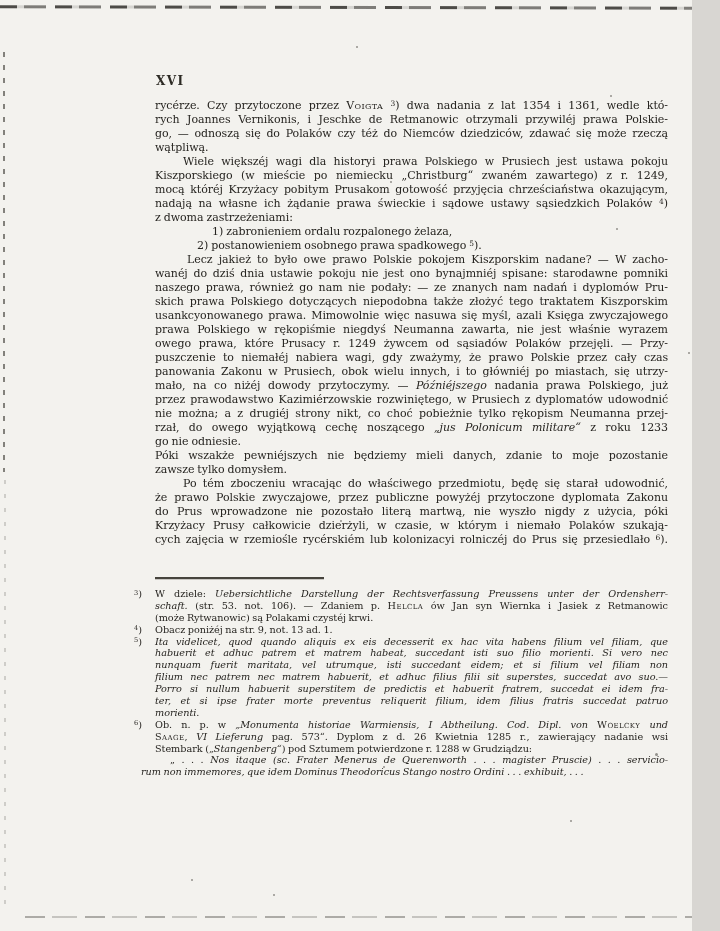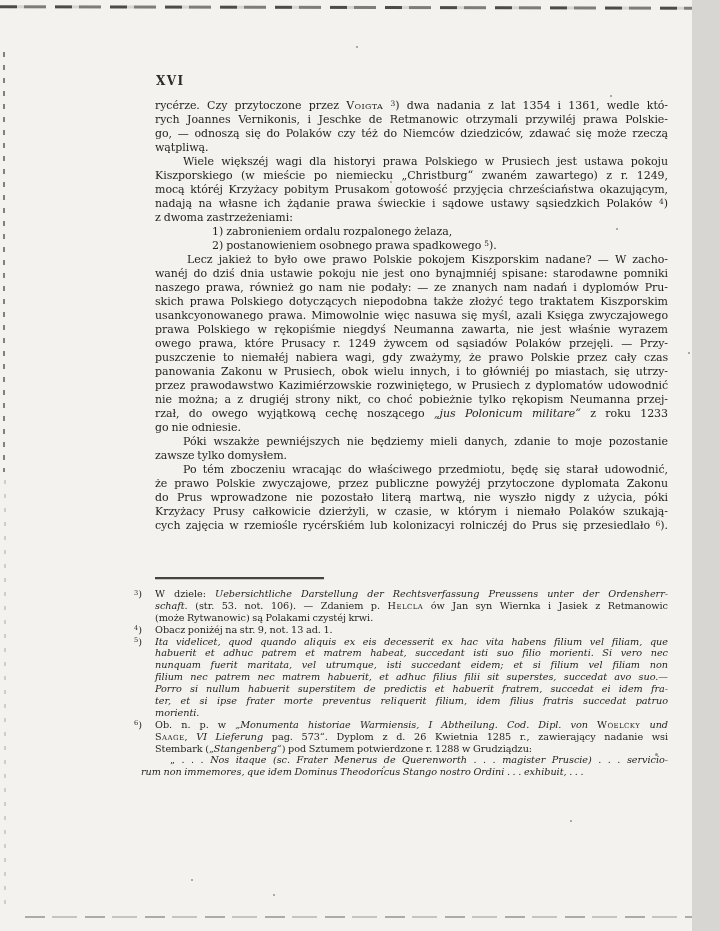--- a/index.html
+++ b/index.html
@@ -80,39 +80,40 @@
       </div>
       <div class="para">
         <div class="line" style="margin-left: 28px;">Wiele większéj wagi dla historyi prawa Polskiego w Prusiech jest ustawa pokoju</div>
         <div class="line">Kiszporskiego (w mieście po niemiecku „Christburg“ zwaném zawartego) z r. 1249,</div>
         <div class="line">mocą któréj Krzyżacy pobitym Prusakom gotowość przyjęcia chrześciaństwa okazującym,</div>
         <div class="line">nadają na własne ich żądanie prawa świeckie i sądowe ustawy sąsiedzkich Polaków <span class="sup">4</span>)</div>
         <div class="line end">z dwoma zastrzeżeniami:</div>
       </div>
       <div class="para">
         <div class="line end" style="margin-left: 57px;">1) zabronieniem ordalu rozpalonego żelaza,</div>
-        <div class="line end" style="margin-left: 57px;">2) postanowieniem osobnego prawa spadkowego <span class="sup">5</span>).</div>
+        <div class="line end" style="margin-left: 42px;">2) postanowieniem osobnego prawa spadkowego <span class="sup">5</span>).</div>
       </div>
       <div class="para">
         <div class="line" style="margin-left: 32px;">Lecz jakież to było owe prawo Polskie pokojem Kiszporskim nadane? — W zacho-</div>
         <div class="line">wanéj do dziś dnia ustawie pokoju nie jest ono bynajmniéj spisane: starodawne pomniki</div>
         <div class="line">naszego prawa, również go nam nie podały: — ze znanych nam nadań i dyplomów Pru-</div>
         <div class="line">skich prawa Polskiego dotyczących niepodobna także złożyć tego traktatem Kiszporskim</div>
         <div class="line">usankcyonowanego prawa. Mimowolnie więc nasuwa się myśl, azali Księga zwyczajowego</div>
         <div class="line">prawa Polskiego w rękopiśmie niegdyś Neumanna zawarta, nie jest właśnie wyrazem</div>
         <div class="line">owego prawa, które Prusacy r. 1249 żywcem od sąsiadów Polaków przejęli. — Przy-</div>
         <div class="line">puszczenie to niemałéj nabiera wagi, gdy zważymy, że prawo Polskie przez cały czas</div>
         <div class="line">panowania Zakonu w Prusiech, obok wielu innych, i to główniéj po miastach, się utrzy-</div>
+        <div class="line">mało, na co niżéj dowody przytoczymy. — <span class="i">Późniéjszego</span> nadania prawa Polskiego, już</div>
         <div class="line">przez prawodawstwo Kazimiérzowskie rozwiniętego, w Prusiech z dyplomatów udowodnić</div>
         <div class="line">nie można; a z drugiéj strony nikt, co choć pobieżnie tylko rękopism Neumanna przej-</div>
         <div class="line">rzał, do owego wyjątkową cechę noszącego <span class="i">„jus Polonicum militare“</span> z roku 1233</div>
         <div class="line end">go nie odniesie.</div>
       </div>
       <div class="para">
-        <div class="line" style="margin-left: 28px;">Póki wszakże pewniéjszych nie będziemy mieli danych, zdanie to moje pozostanie</div>
+        <div class="line" style="">Póki wszakże pewniéjszych nie będziemy mieli danych, zdanie to moje pozostanie</div>
         <div class="line end">zawsze tylko domysłem.</div>
       </div>
       <div class="para">
         <div class="line" style="margin-left: 28px;">Po tém zboczeniu wracając do właściwego przedmiotu, będę się starał udowodnić,</div>
         <div class="line">że prawo Polskie zwyczajowe, przez publiczne powyżéj przytoczone dyplomata Zakonu</div>
         <div class="line">do Prus wprowadzone nie pozostało literą martwą, nie wyszło nigdy z użycia, póki</div>
         <div class="line">Krzyżacy Prusy całkowicie dzierżyli, w czasie, w którym i niemało Polaków szukają-</div>
         <div class="line">cych zajęcia w rzemiośle rycérskiém lub kolonizacyi rolniczéj do Prus się przesiedlało <span class="sup">6</span>).</div>
       </div>
     </div>

